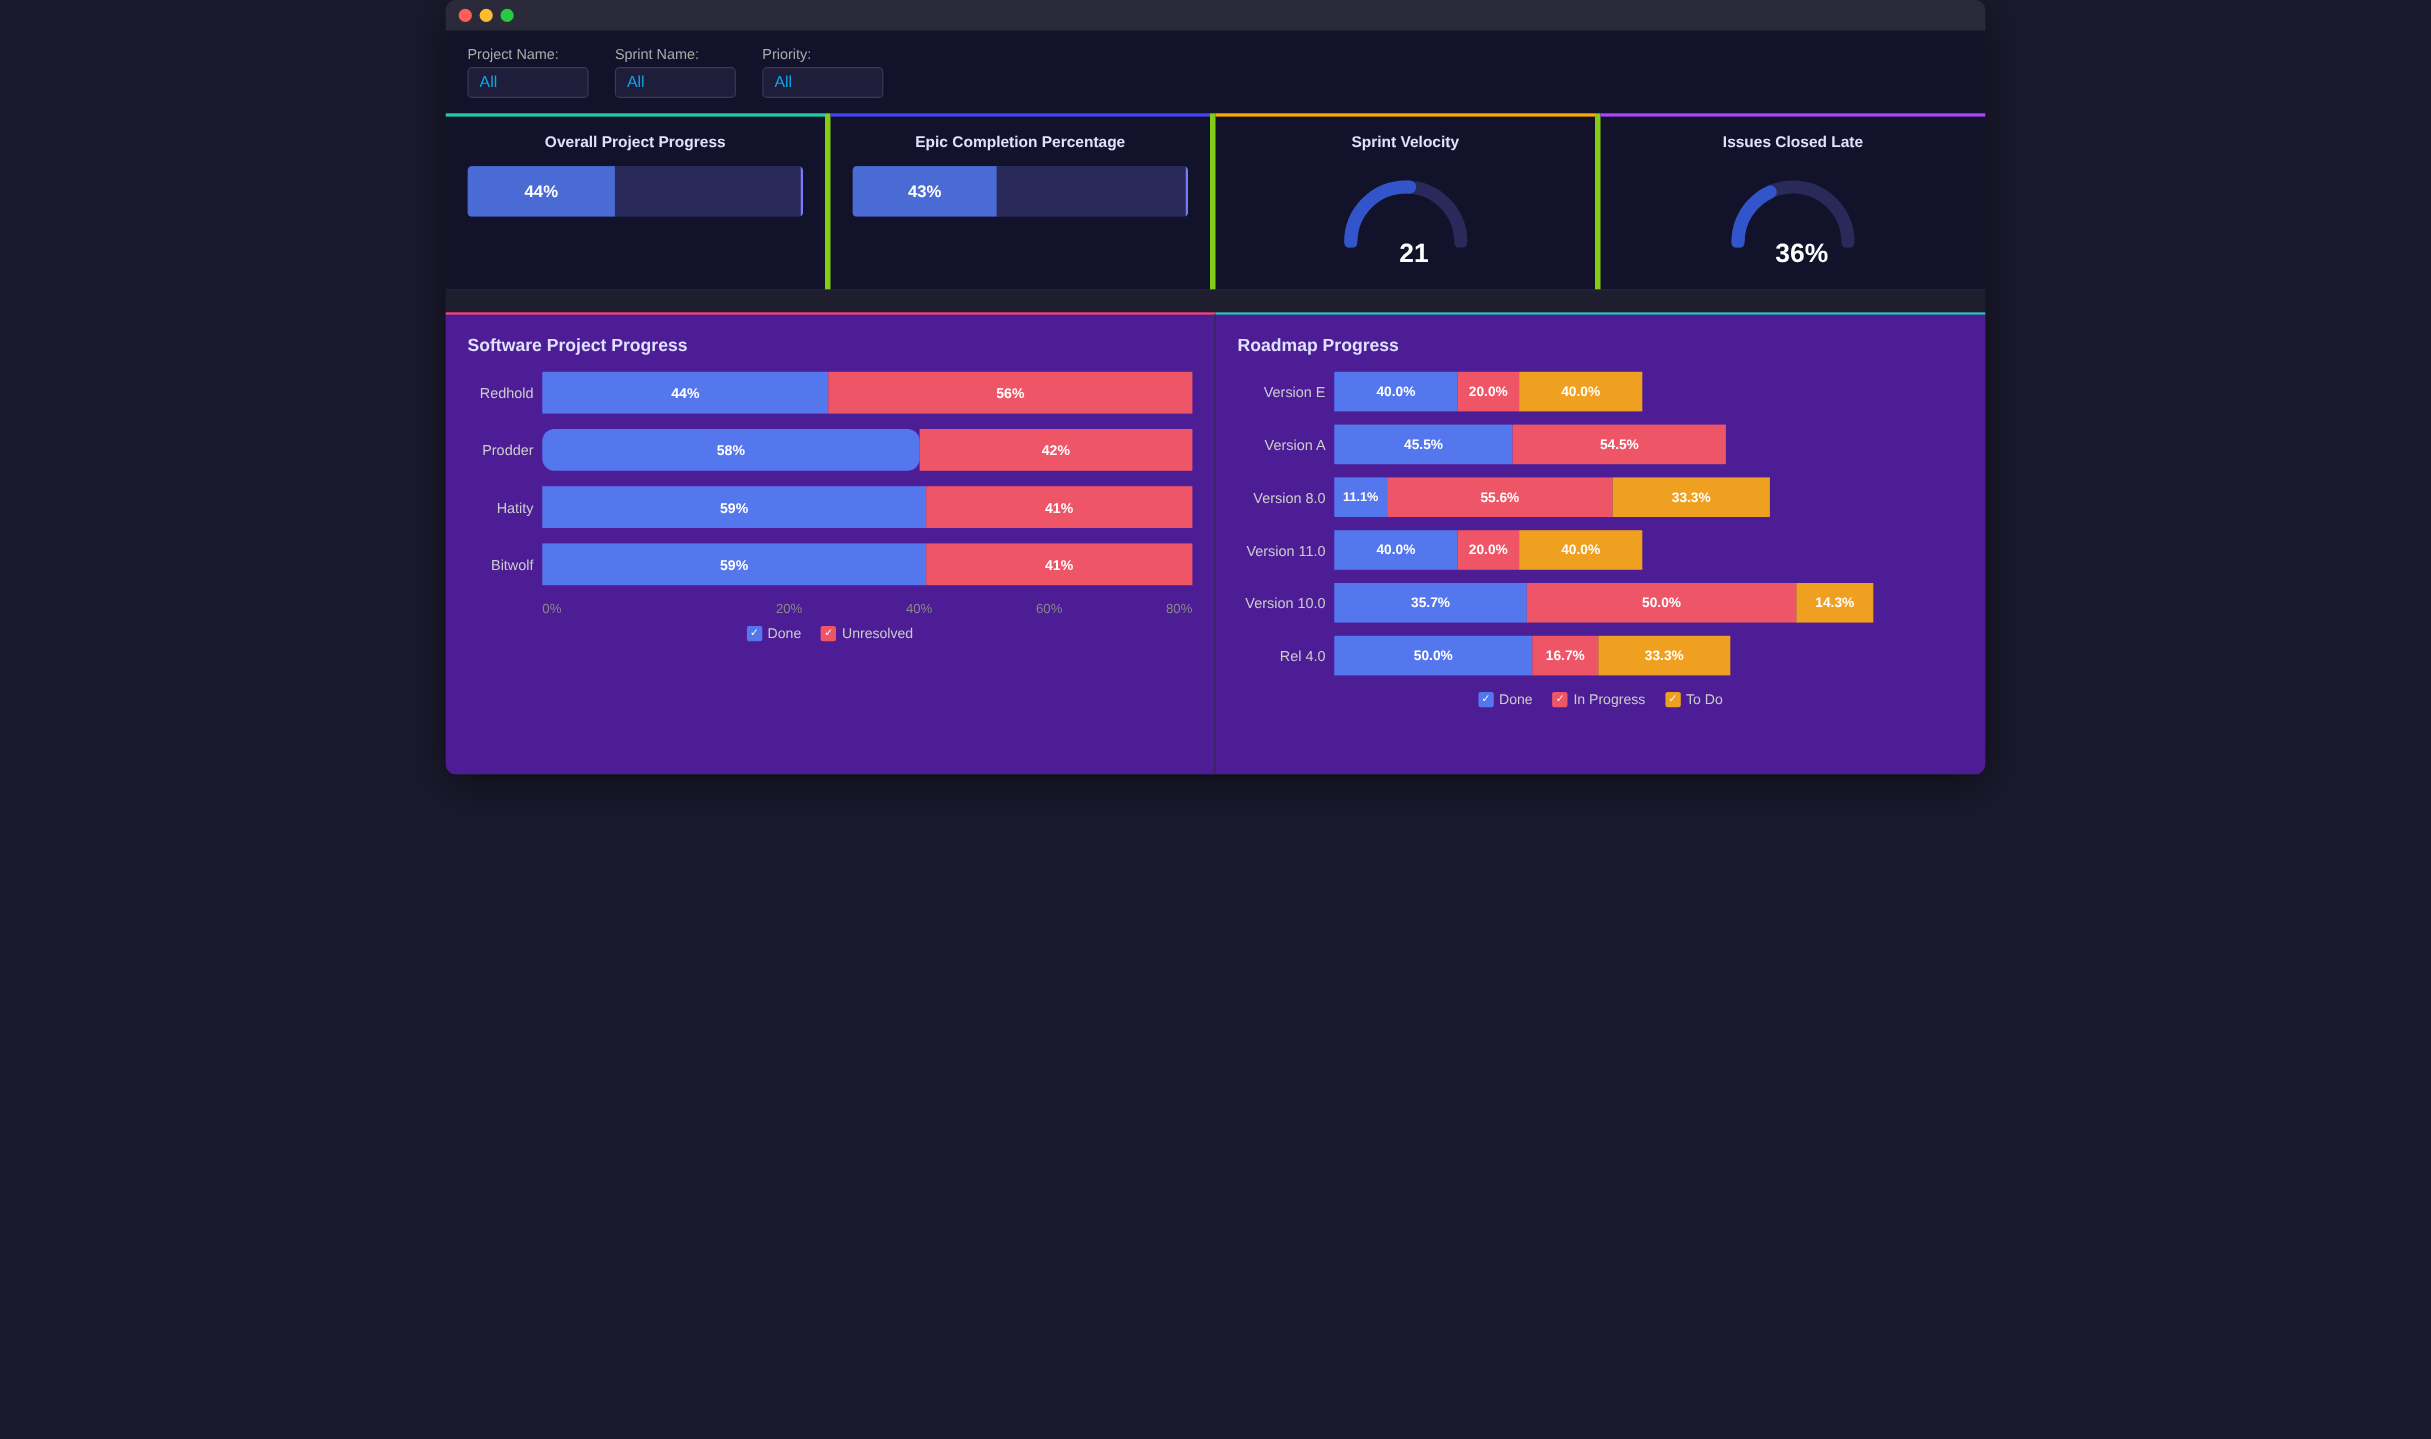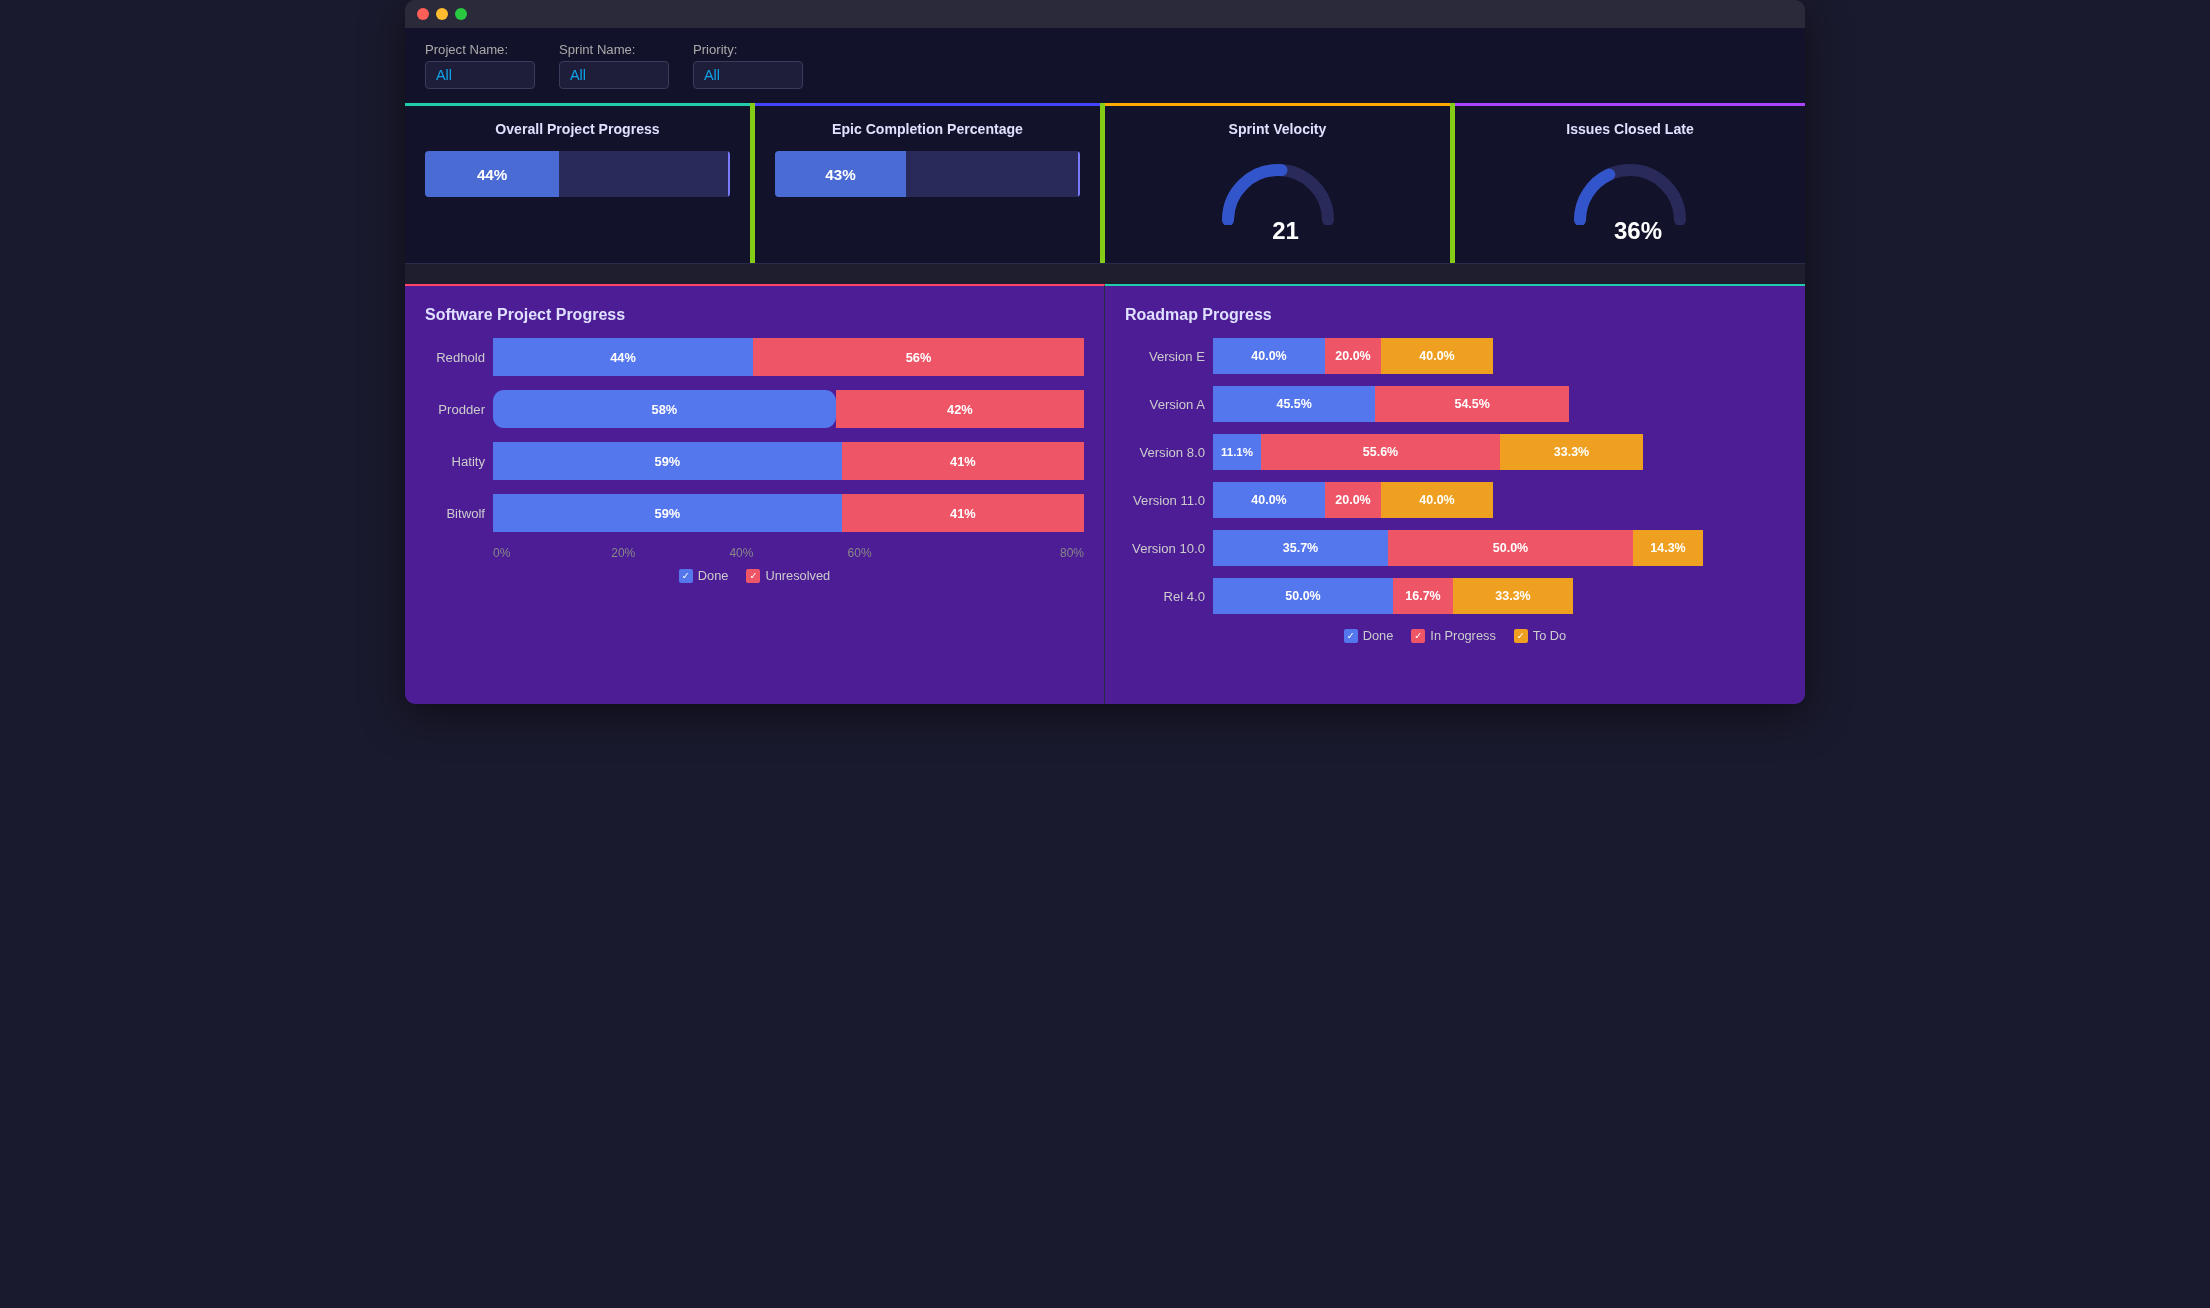--- a/index.html
+++ b/index.html
@@ -211,21 +211,21 @@
     .hbar-unresolved { background: #ee5566; }
 
     .axis-row {
       display: flex;
       padding-left: 68px;
       margin-top: 6px;
       margin-bottom: 6px;
     }
     .axis-tick {
       flex: 1;
-      text-align: left;
+      text-align: right;
       font-size: 0.75em;
       color: #888;
     }
     .axis-tick:first-child { text-align: left; }
     .axis-tick:last-child { text-align: right; }
 
     .legend {
       display: flex;
       justify-content: center;
       gap: 18px;
@@ -441,21 +441,21 @@
           <div class="roadmap-bars" style="width:356px;">
             <div class="roadmap-seg seg-done" style="width:196px;">45.5%</div>
             <div class="roadmap-seg seg-inprogress" style="width:234px;">54.5%</div>
           </div>
         </div>
 
         <div class="roadmap-row">
           <div class="roadmap-label">Version 8.0</div>
           <div class="roadmap-bars" style="width:430px;">
             <div class="roadmap-seg seg-done" style="width:48px;font-size:0.72em;">11.1%</div>
-            <div class="roadmap-seg seg-inprogress" style="width:239px;">55.6%</div>
+            <div class="roadmap-seg seg-inprogress" style="width:205px;">55.6%</div>
             <div class="roadmap-seg seg-todo" style="width:143px;">33.3%</div>
           </div>
         </div>
 
         <div class="roadmap-row">
           <div class="roadmap-label">Version 11.0</div>
           <div class="roadmap-bars" style="width:280px;">
             <div class="roadmap-seg seg-done" style="width:112px;">40.0%</div>
             <div class="roadmap-seg seg-inprogress" style="width:56px;">20.0%</div>
             <div class="roadmap-seg seg-todo" style="width:112px;">40.0%</div>

